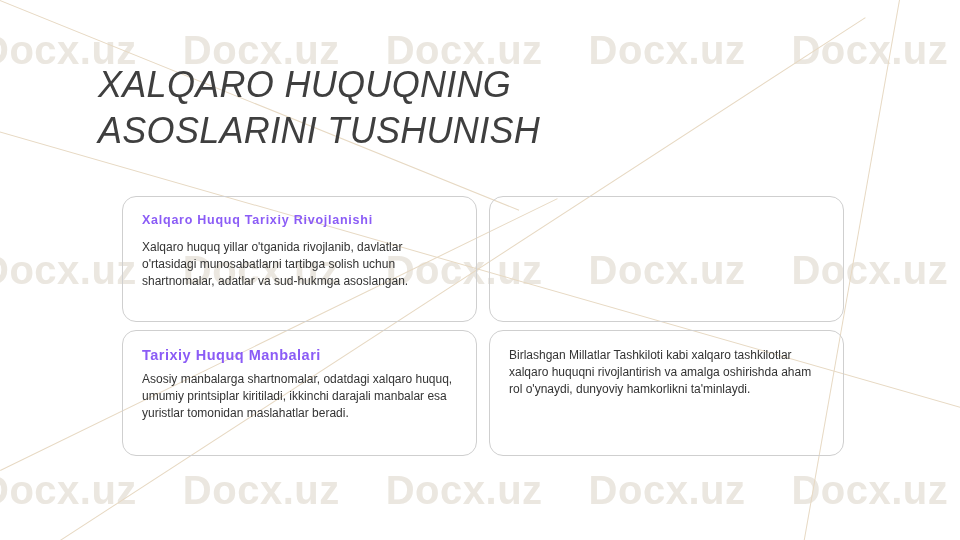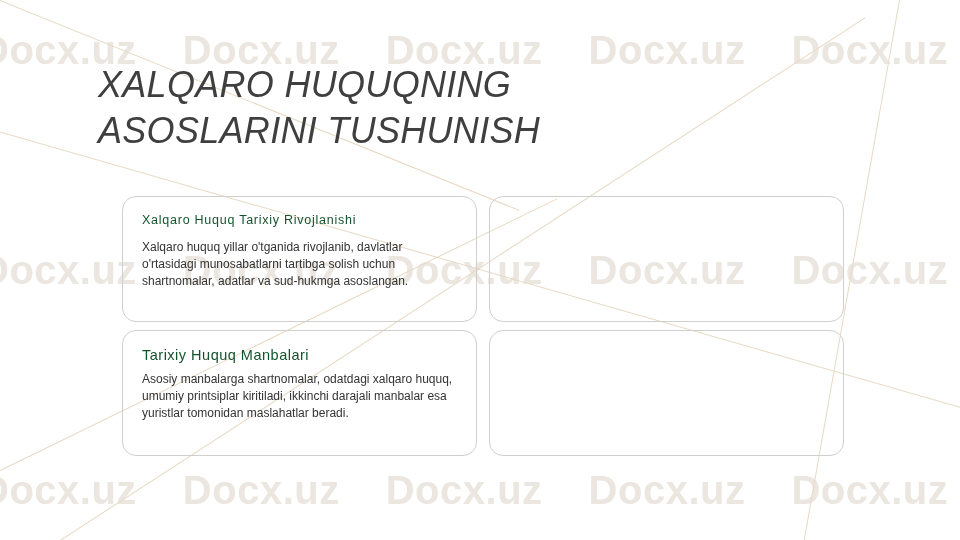--- a/index.html
+++ b/index.html
@@ -87,22 +87,22 @@
     border: 1.6px solid #cfcfcf;
     border-radius: 14px;
     box-sizing: border-box;
     padding: 16px 19px 10px 19px;
     background: transparent;
     overflow: hidden;
   }
 
   .card-title {
     font-size: 12.5px;
-    font-weight: 400;
-    color: #14532d;
+    font-weight: 700;
+    color: #8b5cf6;
     letter-spacing: 0.75px;
     margin-bottom: 11px;
     line-height: 1.2;
   }
   .card.big-title .card-title {
     font-size: 14.5px;
     letter-spacing: 0.5px;
     margin-bottom: 7px;
   }
 
@@ -158,16 +158,17 @@
 
     <div class="card">
     </div>
 
     <div class="card big-title">
       <div class="card-title">Tarixiy Huquq Manbalari</div>
       <div class="card-body">Asosiy manbalarga shartnomalar, odatdagi xalqaro huquq, umumiy printsiplar kiritiladi, ikkinchi darajali manbalar esa yuristlar tomonidan maslahatlar beradi.</div>
     </div>
 
     <div class="card big-title">
+      <div class="card-body">Birlashgan Millatlar Tashkiloti kabi xalqaro tashkilotlar xalqaro huquqni rivojlantirish va amalga oshirishda aham rol o'ynaydi, dunyoviy hamkorlikni ta'minlaydi.</div>
     </div>
 
   </div>
 </div>
 
 </body></html>

